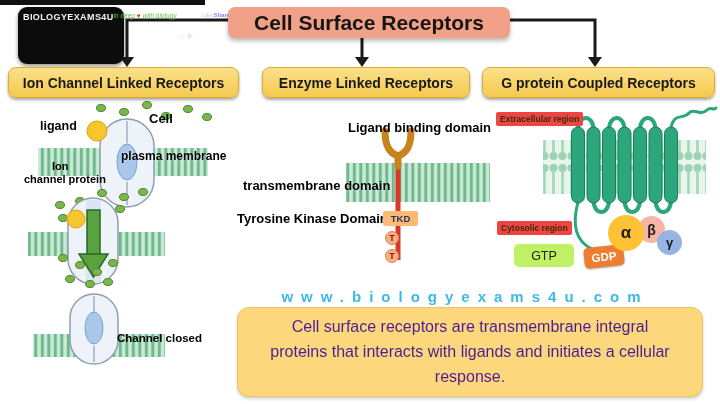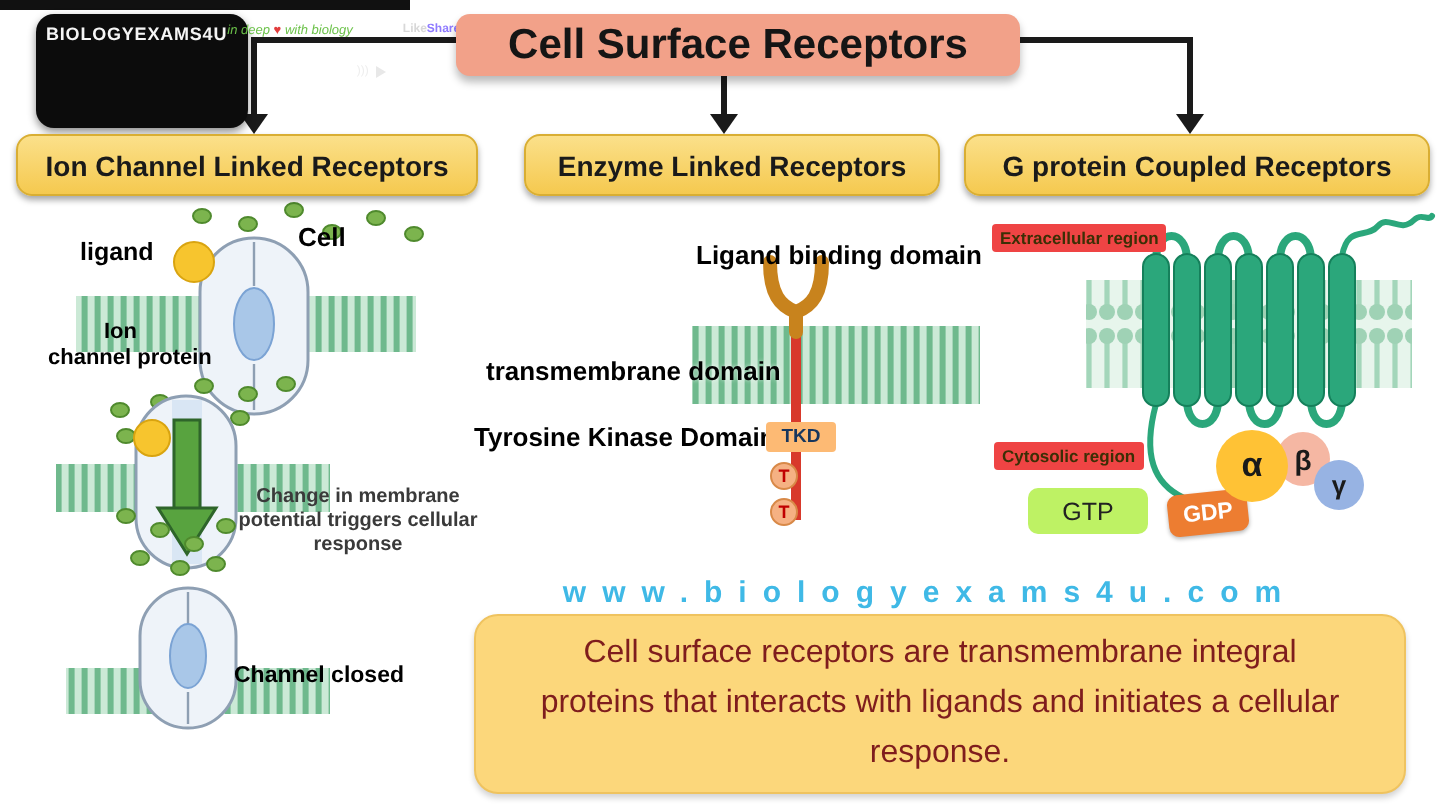--- a/index.html
+++ b/index.html
@@ -68,21 +68,21 @@
              transform:rotate(-6deg);display:flex;align-items:center;justify-content:center;
              font-size:11.5px;font-weight:bold;color:#fff;box-shadow:0 1px 2px rgba(0,0,0,.3);}
   .gcircle{border-radius:50%;display:flex;align-items:center;justify-content:center;font-weight:bold;color:#1a1a1a;}
   .alpha-c{left:608px;top:215px;width:36px;height:36px;background:#ffc235;font-size:17px;}
   .beta-c{left:638px;top:216px;width:27px;height:27px;background:#f5b7a3;font-size:14px;}
   .gamma-c{left:657px;top:230px;width:25px;height:25px;background:#97b3e3;font-size:13px;}
 
   .url-line{left:230px;top:288px;width:470px;text-align:center;font-size:15px;font-weight:bold;
             color:#3fb9e6;letter-spacing:8px;}
   .bottom-box{left:237px;top:307px;width:466px;background:#fcd77b;border:1px solid #efc35f;border-radius:12px;
-              padding:7px 31px;box-sizing:border-box;font-size:16px;color:#7f1d1d;text-align:center;
+              padding:7px 31px;box-sizing:border-box;font-size:16px;color:#4c1d95;text-align:center;
               line-height:1.55;box-shadow:0 2px 3px rgba(0,0,0,.18);}
 </style>
 </head>
 <body>
 
 <div class="stage">
 
   <svg class="art" viewBox="0 0 720 404">
     <defs>
       <pattern id="mem-a" patternUnits="userSpaceOnUse" width="6.5" height="12">
@@ -212,23 +212,23 @@
     </div>
   </div>
 
   <div class="abs title-box">Cell Surface Receptors</div>
   <div class="abs cat cat1">Ion Channel Linked Receptors</div>
   <div class="abs cat cat2">Enzyme Linked Receptors</div>
   <div class="abs cat cat3">G protein Coupled Receptors</div>
 
   <div class="abs lbl ligand-label">ligand</div>
   <div class="abs lbl ions-label">Cell</div>
+  <div class="abs lbl pm-label">plasma membrane</div>
   <div class="abs lbl icp1">Ion</div>
   <div class="abs lbl icp2">channel protein</div>
-  <div class="abs change-note">Change in membrane potential triggers cellular response</div>
   <div class="abs lbl closed-label">Channel closed</div>
 
   <div class="abs lbl tmd-label">transmembrane domain</div>
   <div class="abs lbl lbd-label">Ligand binding domain</div>
   <div class="abs lbl tkd-label">Tyrosine Kinase Domain</div>
   <div class="abs tkd-badge">TKD</div>
   <div class="abs t-circle t1">T</div>
   <div class="abs t-circle t2">T</div>
 
   <div class="abs region-tag extra-tag">Extracellular region</div>

